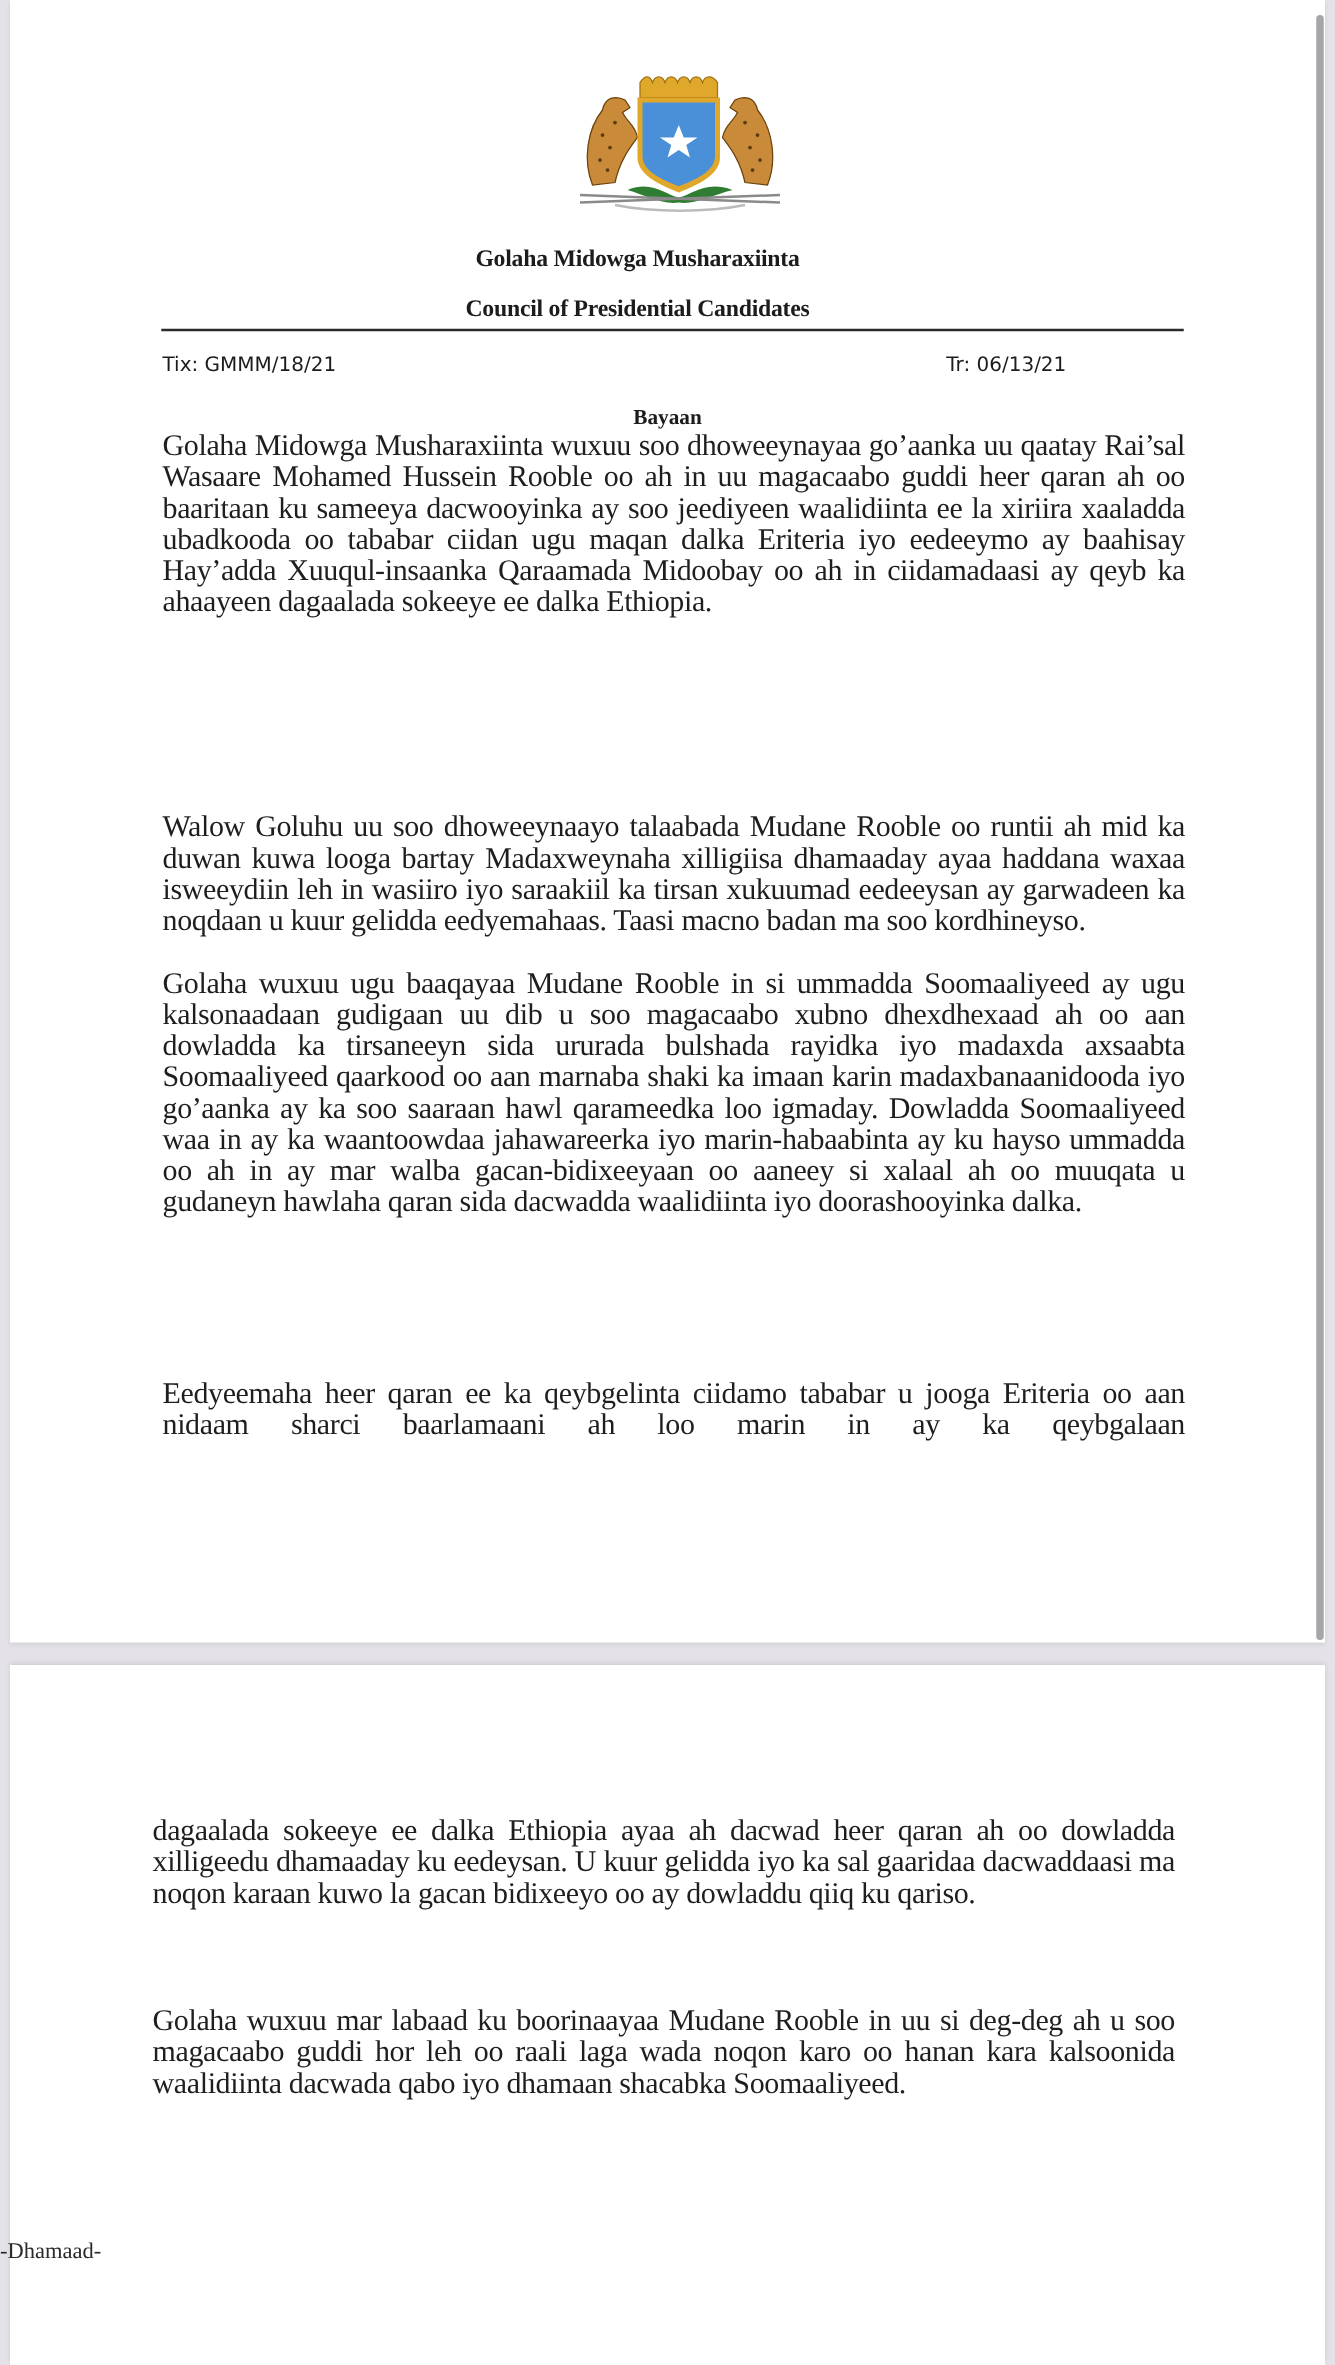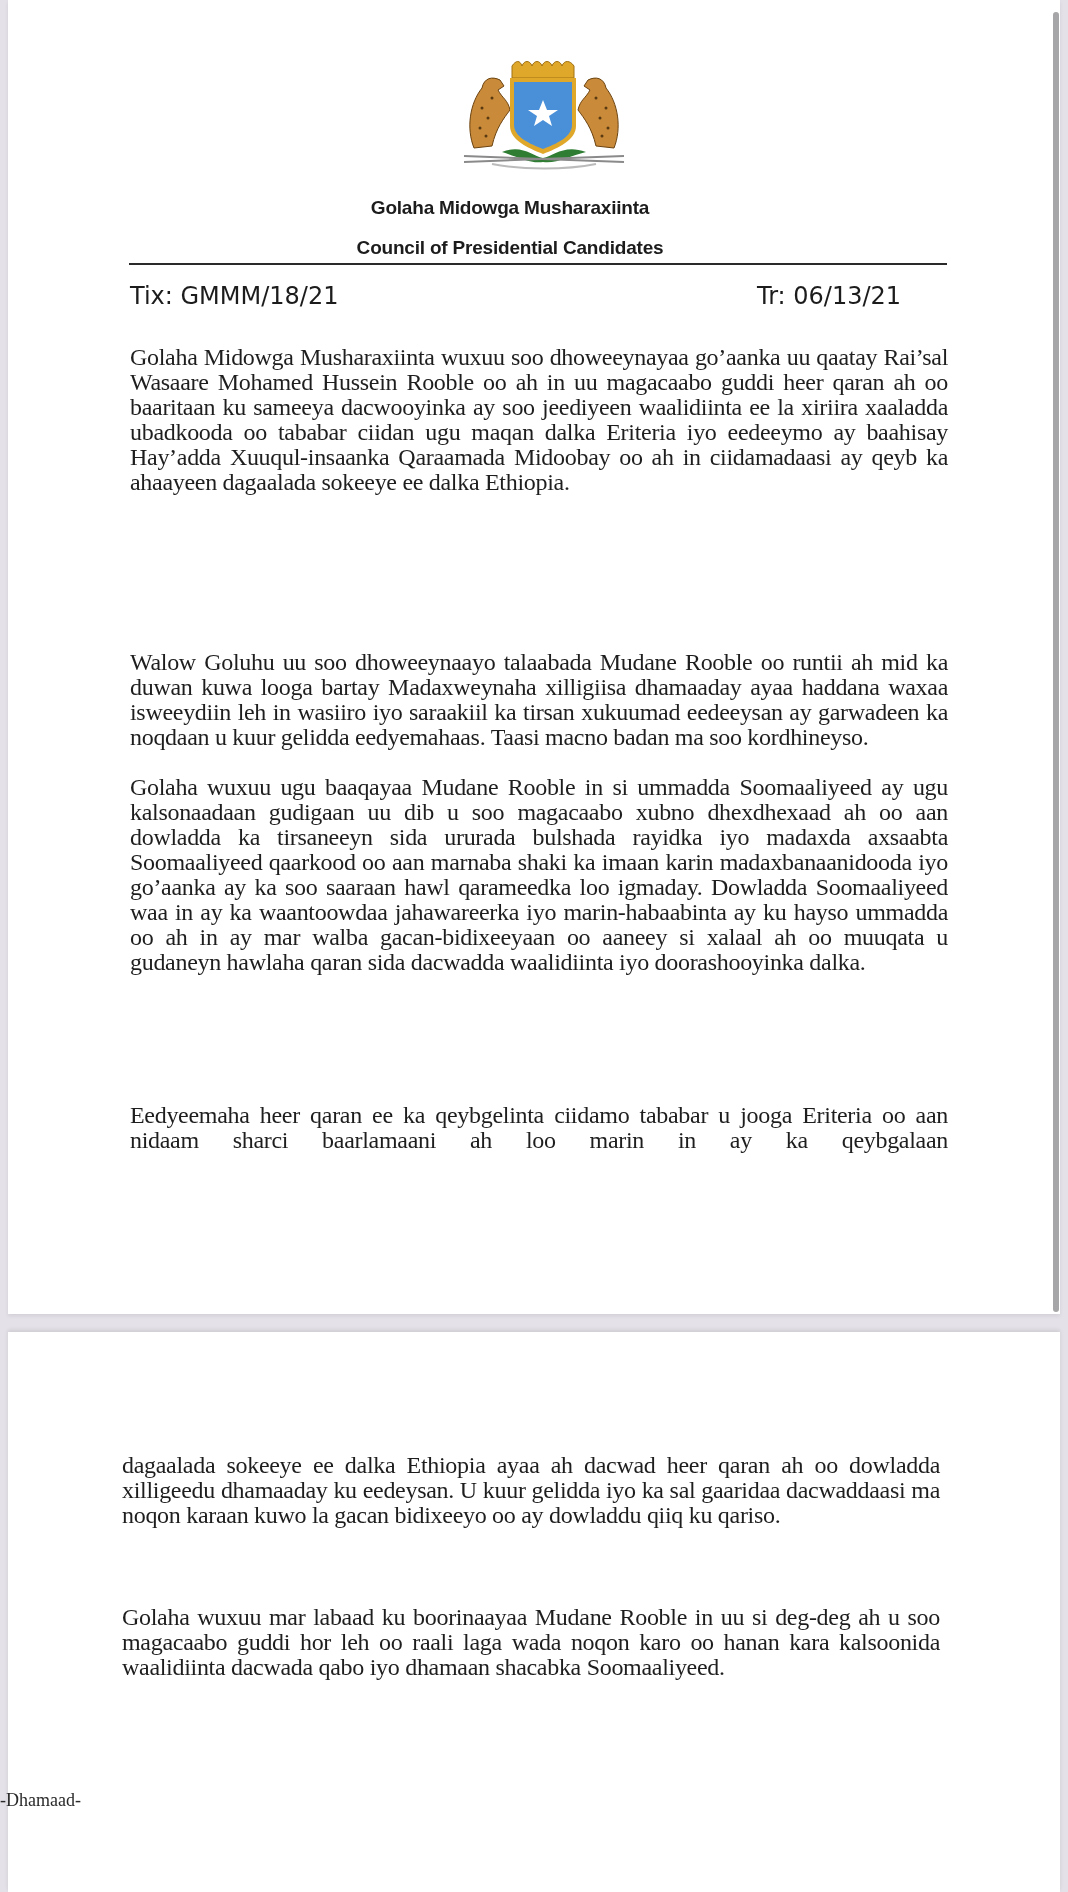--- a/index.html
+++ b/index.html
@@ -16,32 +16,32 @@
     .page2 { top: 1332px; height: 560px; box-shadow: 0 -2px 4px rgba(0,0,0,0.1); }
     .scrollbar {
       position: absolute; left: 1053px; top: 12px; width: 6px; height: 1300px;
       background: #a6a6a8; border-radius: 3px;
     }
     .logo {
       position: absolute; left: 444px; top: 48px; width: 184px; height: 124px;
     }
     .org-line {
       position: absolute; left: 0; width: 1004px; text-align: center;
-      font-family: Liberation Sans, sans-serif; font-weight: bold;
+      font-family: Liberation Serif, serif; font-weight: bold;
       font-size: 19px; color: #1c1c1c; letter-spacing: -0.2px;
     }
     .org1 { top: 197px; }
     .org2 { top: 237px; }
     .rule {
       position: absolute; left: 121px; top: 263px; width: 818px; height: 0;
       border-top: 2px solid #2a2a2a;
     }
     .meta {
       position: absolute; top: 282px; font-family: "DejaVu Sans", "Liberation Sans", sans-serif;
-      font-size: 24px; color: #1c1c1c;
+      font-size: 16px; color: #1c1c1c;
     }
     .ref { left: 122px; }
     .date { left: 717px; margin-left: 32px; }
     .doc-title {
       position: absolute; top: 324px; left: 0; width: 1052px; text-align: center;
       font-size: 17px; font-weight: bold; color: #1c1c1c;
     }
     .para {
       position: absolute; left: 122px; width: 818px; margin: 0;
       font-size: 24px; line-height: 25px; text-align: justify; color: #1e1e1e;
@@ -92,20 +92,21 @@
     <line x1="12" y1="108" x2="172" y2="114" stroke="#8a8a8a" stroke-width="2"></line>
     <line x1="12" y1="114" x2="172" y2="108" stroke="#8a8a8a" stroke-width="2"></line>
     <path d="M40 116 C70 122 114 122 144 116" fill="none" stroke="#bbbbbb" stroke-width="2"></path>
   </svg>
 
   <div class="org-line org1">Golaha Midowga Musharaxiinta</div>
   <div class="org-line org2">Council of Presidential Candidates</div>
   <div class="rule"></div>
   <div class="meta ref">Tix: GMMM/18/21</div>
   <div class="meta date">Tr: 06/13/21</div>
+  <div class="doc-title">Bayaan</div>
 
   <p class="para p1">Golaha Midowga Musharaxiinta wuxuu soo dhoweeynayaa go’aanka uu qaatay Rai’sal Wasaare Mohamed Hussein Rooble oo ah in uu magacaabo guddi heer qaran ah oo baaritaan ku sameeya dacwooyinka ay soo jeediyeen waalidiinta ee la xiriira xaaladda ubadkooda oo tababar ciidan ugu maqan dalka Eriteria iyo eedeeymo ay baahisay Hay’adda Xuuqul-insaanka Qaraamada Midoobay oo ah in ciidamadaasi ay qeyb ka ahaayeen dagaalada sokeeye ee dalka Ethiopia.</p>
   <p class="para p2">Walow Goluhu uu soo dhoweeynaayo talaabada Mudane Rooble oo runtii ah mid ka duwan kuwa looga bartay Madaxweynaha xilligiisa dhamaaday ayaa haddana waxaa isweeydiin leh in wasiiro iyo saraakiil ka tirsan xukuumad eedeeysan ay garwadeen ka noqdaan u kuur gelidda eedyemahaas. Taasi macno badan ma soo kordhineyso.</p>
   <p class="para p3">Golaha wuxuu ugu baaqayaa Mudane Rooble in si ummadda Soomaaliyeed ay ugu kalsonaadaan gudigaan uu dib u soo magacaabo xubno dhexdhexaad ah oo aan dowladda ka tirsaneeyn sida ururada bulshada rayidka iyo madaxda axsaabta Soomaaliyeed qaarkood oo aan marnaba shaki ka imaan karin madaxbanaanidooda iyo go’aanka ay ka soo saaraan hawl qarameedka loo igmaday. Dowladda Soomaaliyeed waa in ay ka waantoowdaa jahawareerka iyo marin-habaabinta ay ku hayso ummadda oo ah in ay mar walba gacan-bidixeeyaan oo aaneey si xalaal ah oo muuqata u gudaneyn hawlaha qaran sida dacwadda waalidiinta iyo doorashooyinka dalka.</p>
   <p class="para p4" style="text-align-last: justify;">Eedyeemaha heer qaran ee ka qeybgelinta ciidamo tababar u jooga Eriteria oo aan nidaam sharci baarlamaani ah loo marin in ay ka qeybgalaan</p>
 </div>
 
 <div class="scrollbar"></div>
 
 <div class="page page2">

